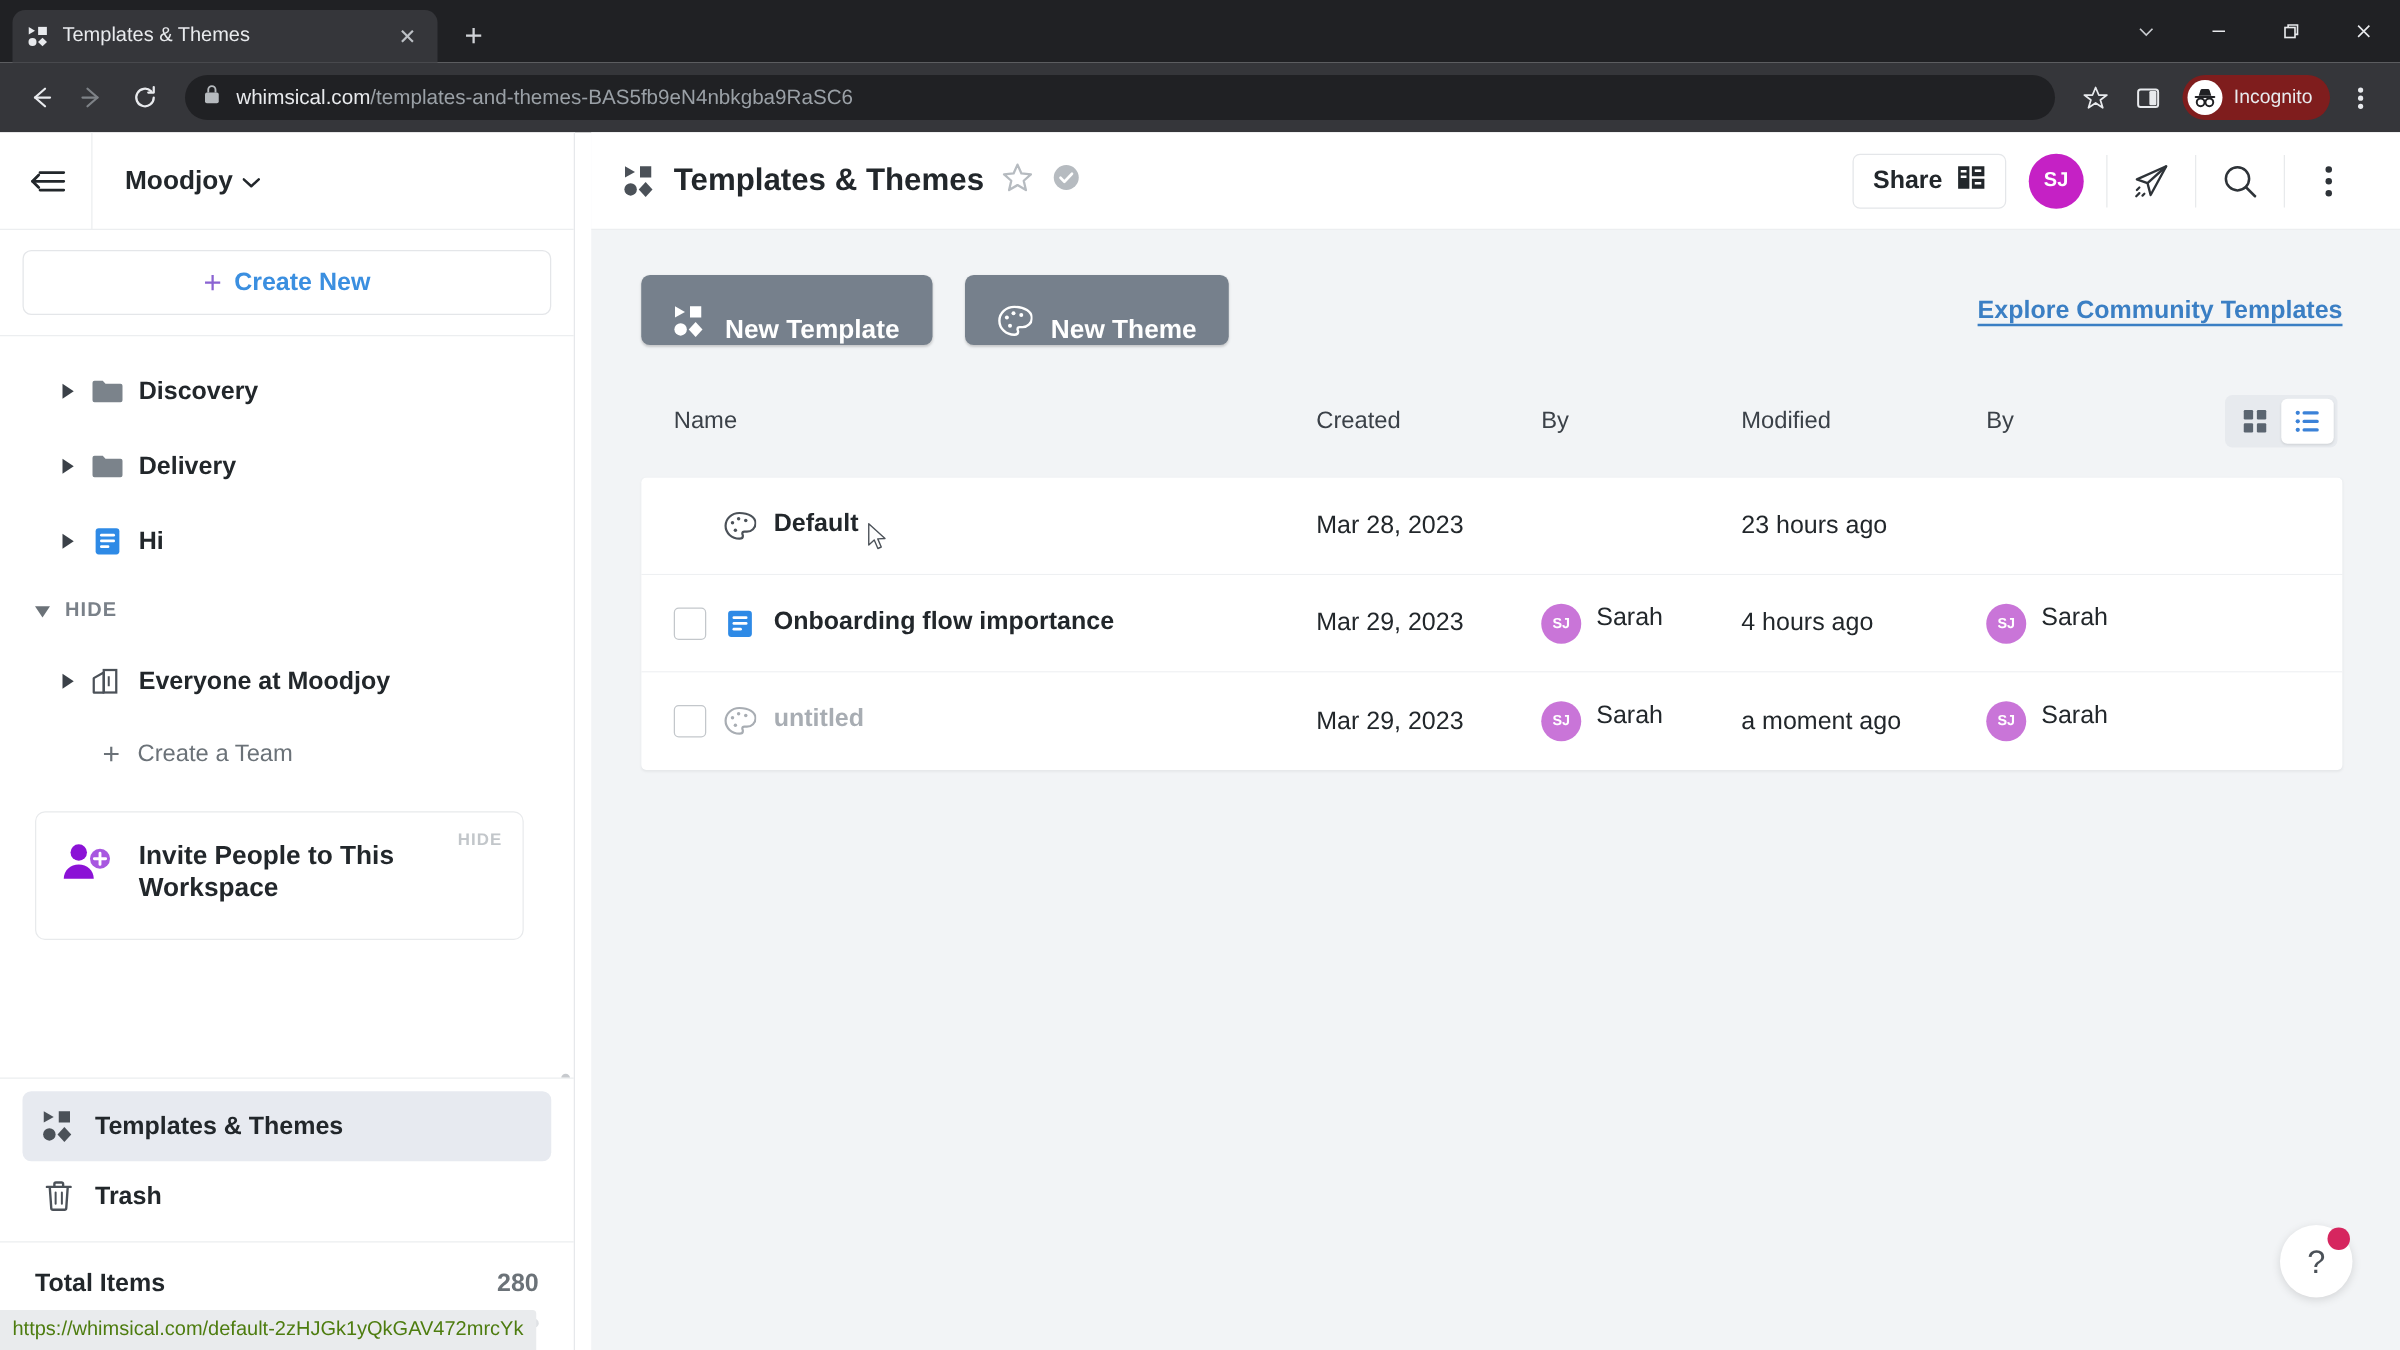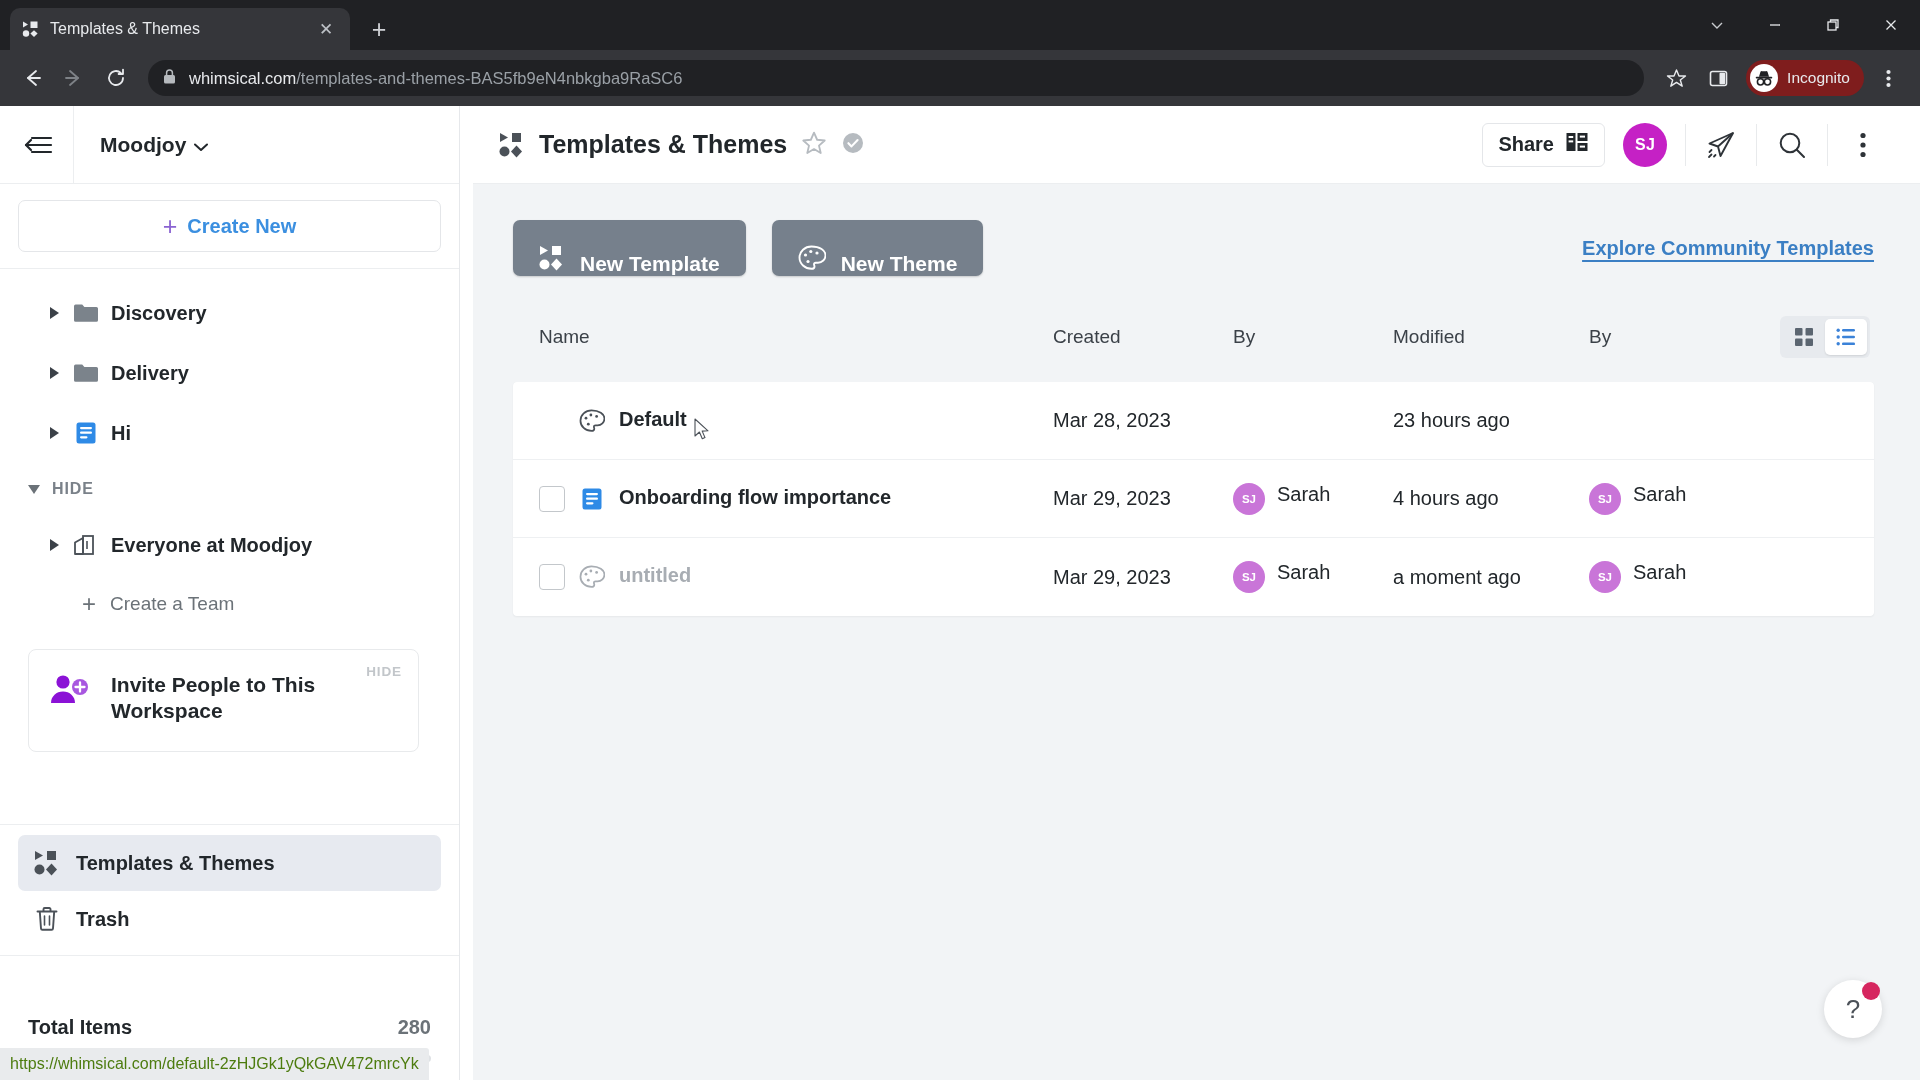--- a/index.html
+++ b/index.html
@@ -134,21 +134,21 @@
 
   .sb-bottom { border-top: 1px solid #eceef0; padding: 10px 18px 0 18px; }
   .sb-item {
     height: 56px; display: flex; align-items: center; gap: 16px; padding-left: 16px;
     border-radius: 7px; font-size: 20px; font-weight: 700; color: #22272b;
   }
   .sb-item.active { background: #e7eaf0; }
   .sb-footer { padding: 22px 28px 18px 28px; border-top: 1px solid #eceef0; margin-top: 8px; }
   .sb-footer-row { display: flex; justify-content: space-between; align-items: baseline; }
   .sb-total-label { font-size: 20px; font-weight: 700; color: #22272b; }
-  .sb-total-value { font-size: 20px; font-weight: 700; color: #6b7278; margin-top: 38px; }
+  .sb-total-value { font-size: 20px; font-weight: 700; color: #6b7278; }
   .sb-progress { margin-top: 16px; height: 7px; background: #dfe2e5; border-radius: 4px; overflow: hidden; }
   .sb-progress > i { display: block; height: 100%; background: #17a085; border-radius: 4px; }
 
   .sb-scroll {
     position: absolute; right: 3px; top: 590px; width: 7px; height: 380px;
     background: #c7cace; border-radius: 4px;
   }
 
   
   .main { flex: 1; background: #f2f4f6; display: flex; flex-direction: column; min-width: 0; }

